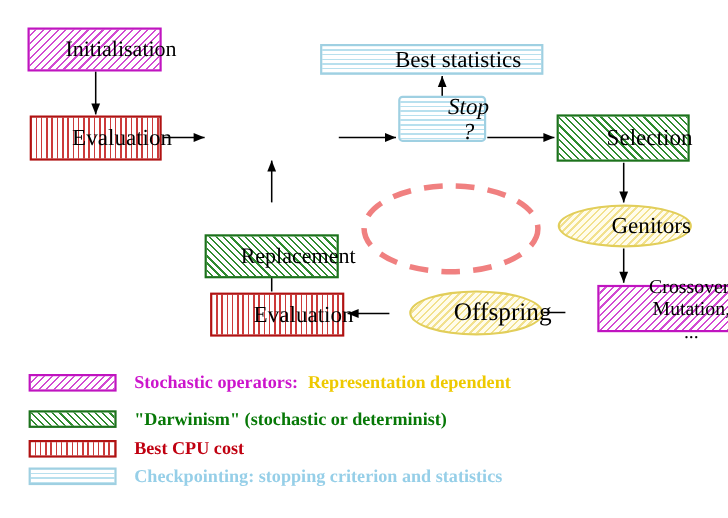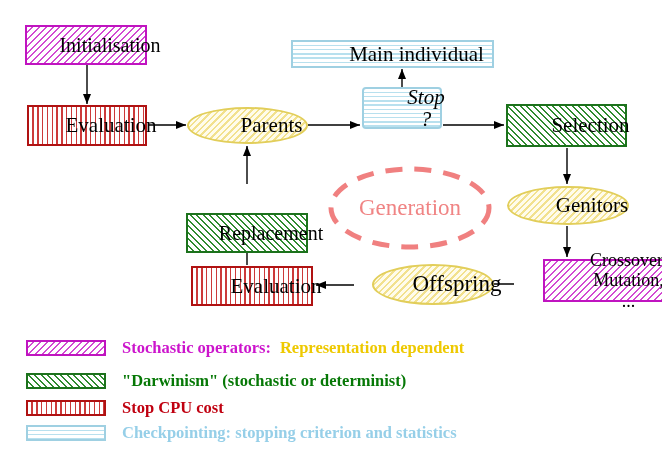--- a/index.html
+++ b/index.html
@@ -71,57 +71,55 @@
     <line x1="514" y1="284" x2="480" y2="284" stroke="#000" stroke-width="1.4" marker-end="url(#ah)"></line>
     <line x1="354" y1="285" x2="316" y2="285" stroke="#000" stroke-width="1.4" marker-end="url(#ah)"></line>
     <line x1="247" y1="265" x2="247" y2="227" stroke="#000" stroke-width="1.4" marker-end="url(#ah)"></line>
     <line x1="247" y1="184" x2="247" y2="146" stroke="#000" stroke-width="1.4" marker-end="url(#ah)"></line>
   </svg>
 
   <div class="node hatch-magenta" style="left:25px;top:25px;width:122px;height:40px;font-size:20px;">Initialisation</div>
 
   <div class="node stripe-red" style="left:27px;top:105px;width:120px;height:41px;">Evaluation</div>
 
-  <div class="node hatch-yellow" style="left:187px;top:107px;width:121px;height:37px;">Parents</div>
 
   <div class="node stripe-cyan" style="left:362px;top:87px;width:80px;height:42px;border-radius:4px;font-style:italic;">Stop ?</div>
 
-  <div class="node stripe-cyan" style="left:291px;top:40px;width:203px;height:28px;">Main individual</div>
+  <div class="node stripe-cyan" style="left:291px;top:40px;width:203px;height:28px;">Best statistics</div>
 
   <div class="node hatch-green" style="left:506px;top:104px;width:121px;height:43px;">Selection</div>
 
   <div class="node hatch-yellow" style="left:507px;top:186px;width:122px;height:39px;">Genitors</div>
 
   <div class="node hatch-magenta two-line" style="left:515px;top:259px;width:123px;height:43px;">
     <span>Crossover,</span>
     <span>Mutation, ...</span>
   </div>
 
   <div class="node hatch-yellow" style="left:372px;top:264px;width:122px;height:41px;font-size:23px;">Offspring</div>
 
   <div class="node stripe-red" style="left:191px;top:266px;width:122px;height:40px;">Evaluation</div>
 
   <div class="node hatch-green" style="left:186px;top:185px;width:122px;height:40px;font-size:20px;margin-top:28px;">Replacement</div>
 
-  <div class="gen-label">Generation</div>
 
   <div class="legend-row" style="top:339px;">
     <div class="swatch hatch-magenta"></div>
     <span class="lg-magenta">Stochastic operators:</span>
     <span class="lg-gold">Representation dependent</span>
   </div>
 
   <div class="legend-row" style="top:372px;">
     <div class="swatch hatch-green"></div>
     <span class="lg-green">"Darwinism" (stochastic or determinist)</span>
   </div>
 
   <div class="legend-row" style="top:399px;">
     <div class="swatch stripe-red"></div>
-    <span class="lg-red">Stop CPU cost</span>
+    <span class="lg-red">Best CPU cost</span>
   </div>
 
   <div class="legend-row" style="top:424px;">
     <div class="swatch stripe-cyan"></div>
     <span class="lg-cyan">Checkpointing: stopping criterion and statistics</span>
   </div>
 
 </div>
 
 </body></html>

